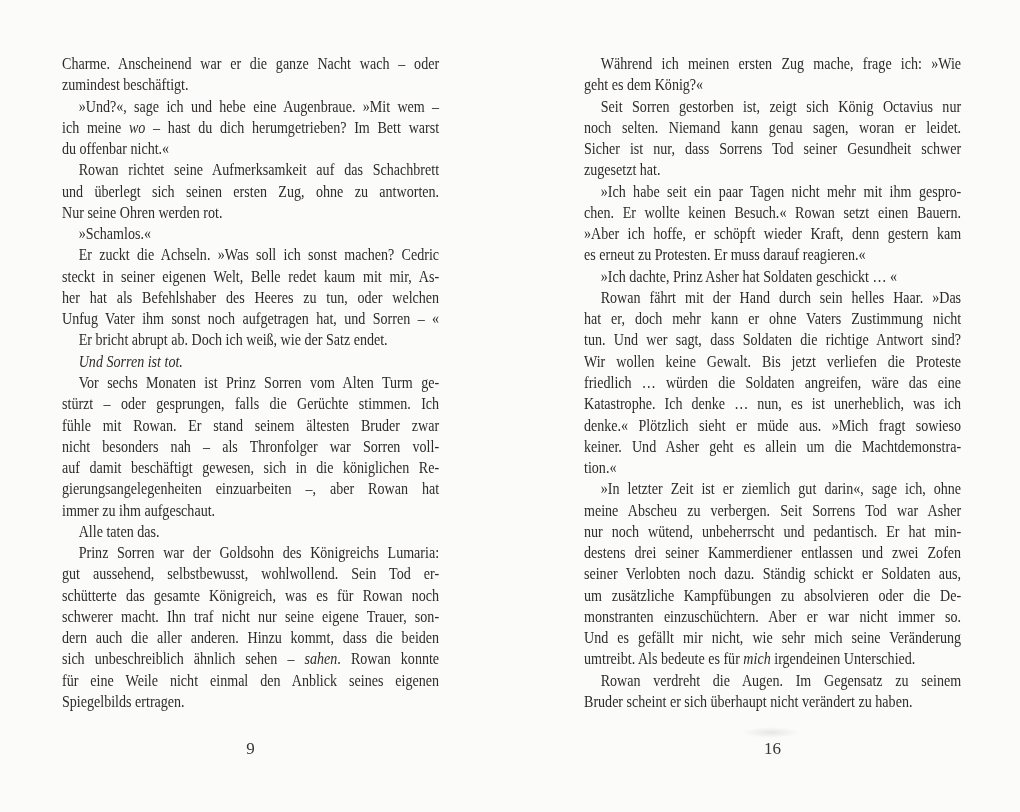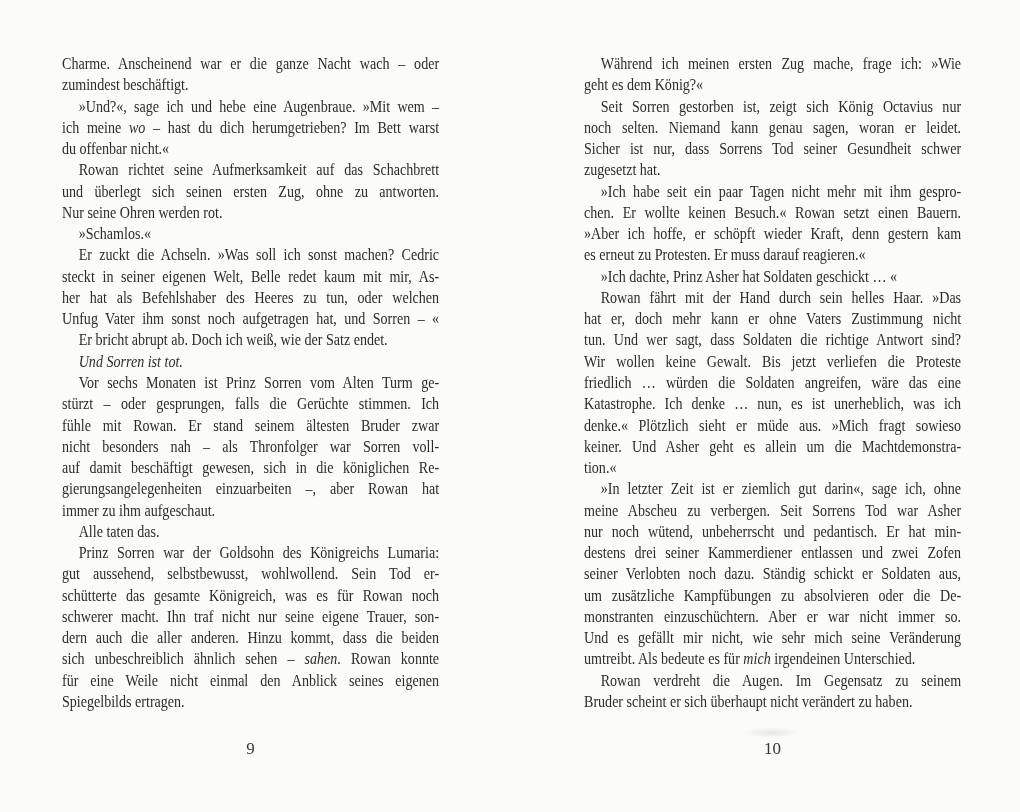--- a/index.html
+++ b/index.html
@@ -136,15 +136,15 @@
       <div class="line j">Und es gefällt mir nicht, wie sehr mich seine Veränderung</div>
       <div class="line">umtreibt. Als bedeute es für <em>mich</em> irgendeinen Unterschied.</div>
       <div class="line j ind">Rowan verdreht die Augen. Im Gegensatz zu seinem</div>
       <div class="line">Bruder scheint er sich überhaupt nicht verändert zu haben.</div>
     </div>
 
   <div class="smudge"></div>
 
   <div class="folio" id="left-folio">9</div>
 
-  <div class="folio" id="right-folio">10</div>
+  <div class="folio" id="right-folio">16</div>
 
 </div>
 
 </body></html>

